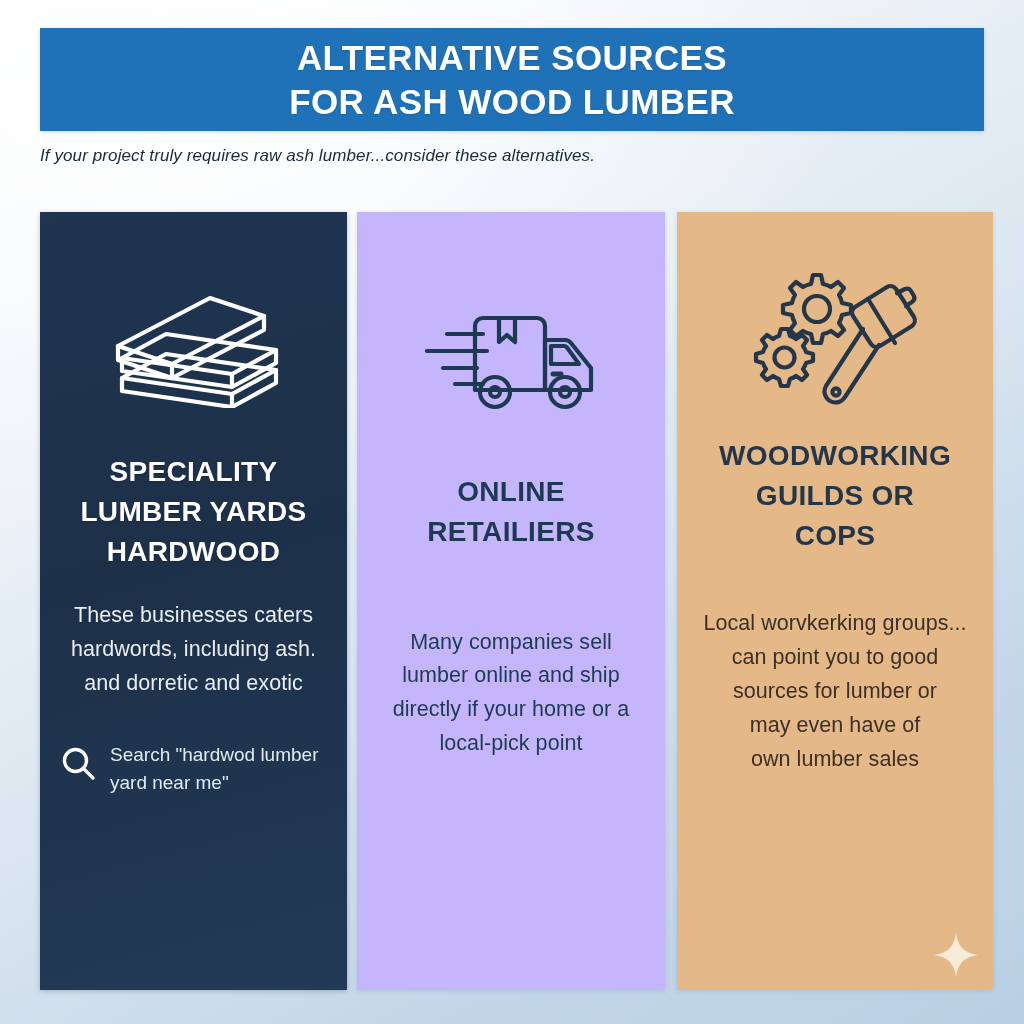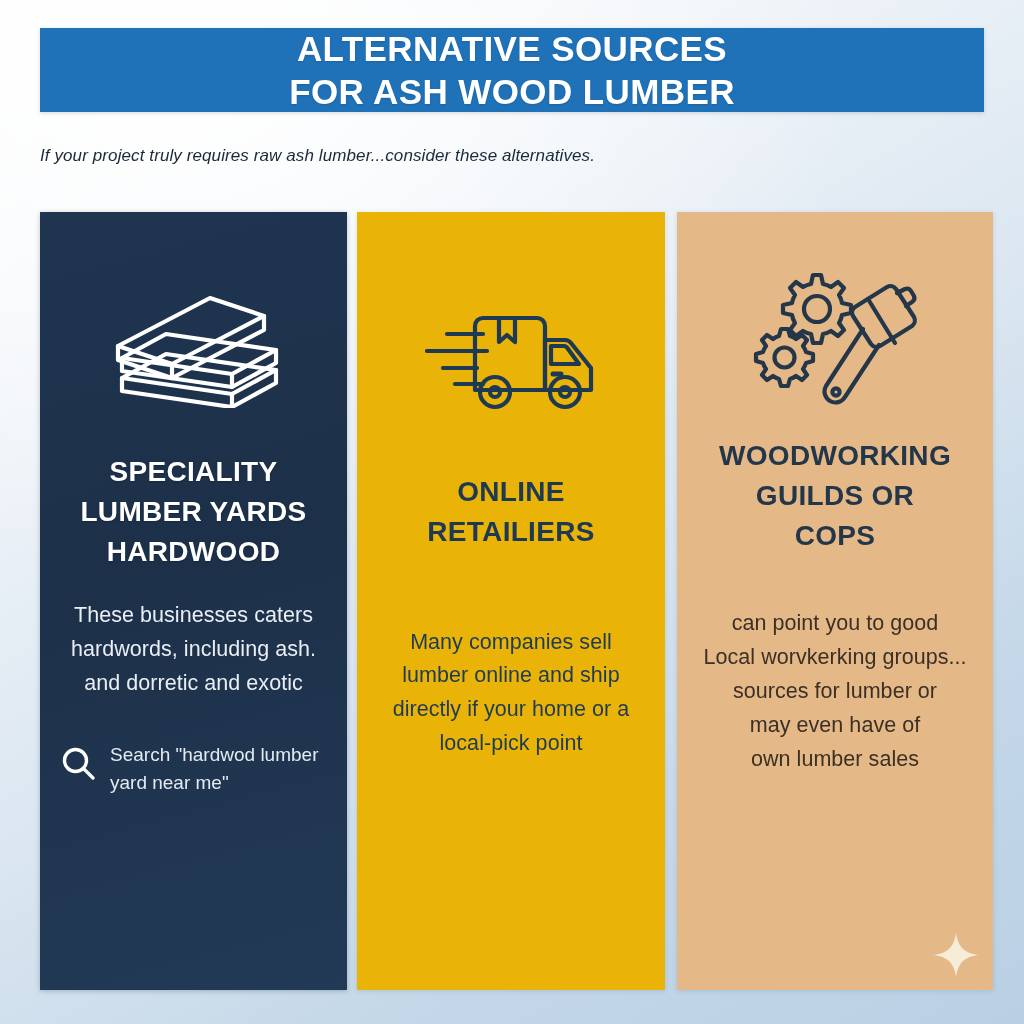--- a/index.html
+++ b/index.html
@@ -24,21 +24,21 @@
     width: 1024px;
     height: 1024px;
   }
 
   
   .header-banner {
     position: absolute;
     left: 40px;
     top: 28px;
     width: 944px;
-    height: 84px;
+    height: 103px;
     background: #1f71b8;
     display: flex;
     flex-direction: column;
     align-items: center;
     justify-content: center;
     box-shadow: 0 1px 4px rgba(20,50,80,0.18);
   }
   .header-line {
     color: #ffffff;
     font-weight: 700;
@@ -87,21 +87,21 @@
 
   .panel-1 {
     left: 0;
     width: 307px;
     background: linear-gradient(165deg, #1f3550 0%, #1d3049 45%, #223a56 100%);
     box-shadow: 0 1px 5px rgba(15,35,60,0.25);
   }
   .panel-2 {
     left: 317px;
     width: 308px;
-    background: #eab308;
+    background: #c4b5fd;
     box-shadow: 0 1px 5px rgba(15,35,60,0.12);
   }
   .panel-3 {
     left: 637px;
     width: 316px;
     background: #e5b887;
     box-shadow: 0 1px 5px rgba(15,35,60,0.12);
   }
 
   .icon-slot {
@@ -294,22 +294,22 @@
         </svg>
       </div>
 
       <div class="panel-heading">
         <div>WOODWORKING</div>
         <div>GUILDS OR</div>
         <div>COPS</div>
       </div>
 
       <div class="panel-body">
+        <div>Local worvkerking groups...</div>
         <div>can point you to good</div>
-        <div>Local worvkerking groups...</div>
         <div>sources for lumber or</div>
         <div>may even have of</div>
         <div>own lumber sales</div>
       </div>
 
       <span class="sparkle">
         <svg width="46" height="46" viewBox="0 0 46 46">
           <path d="M23 1 C25 15 31 21 45 23 C31 25 25 31 23 45 C21 31 15 25 1 23 C15 21 21 15 23 1 Z" fill="#f7ecd8"></path>
         </svg>
       </span>

